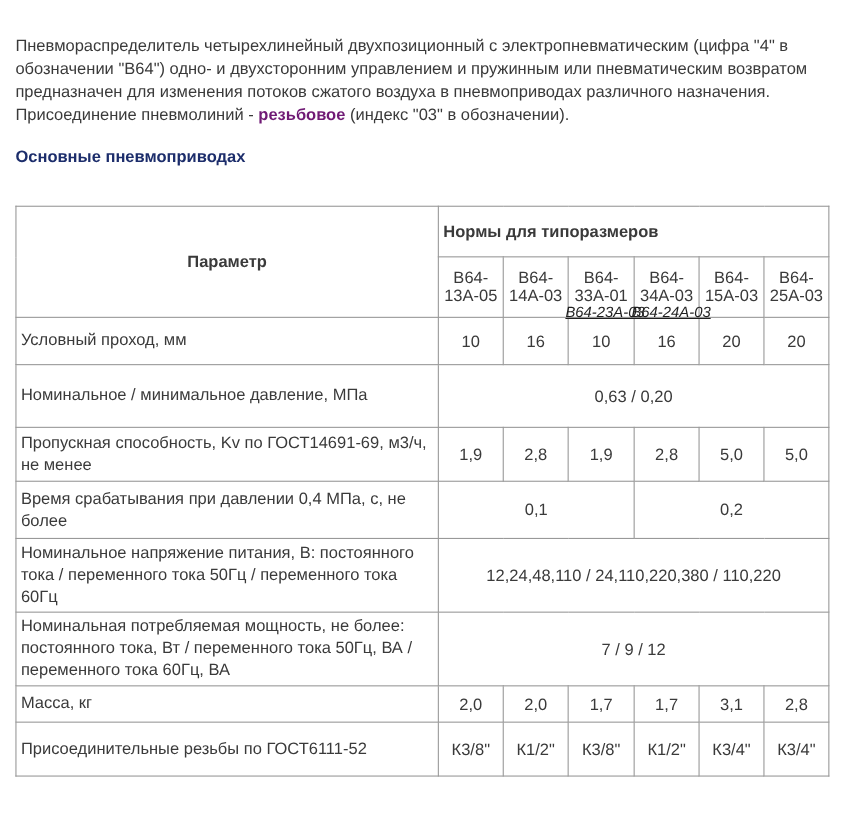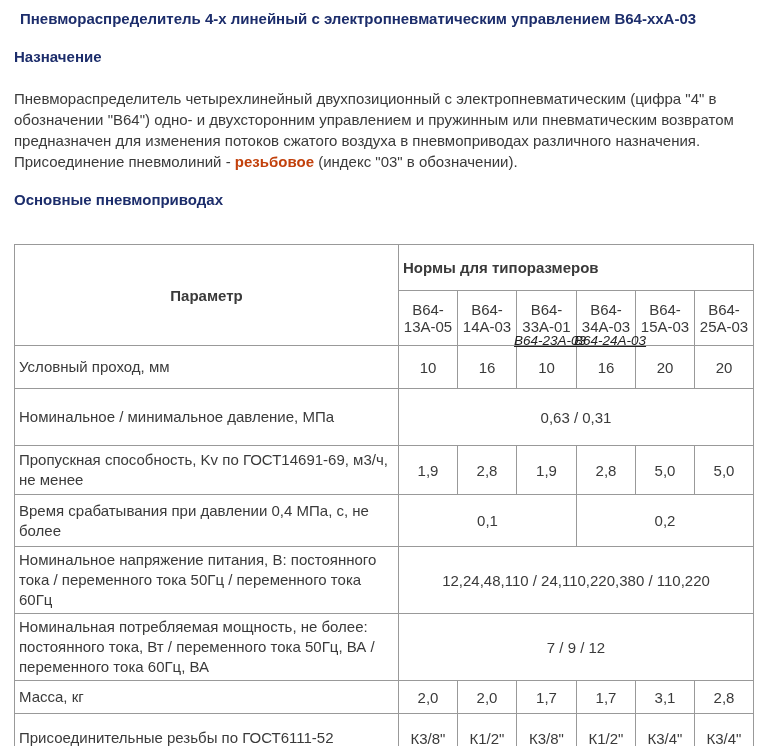--- a/index.html
+++ b/index.html
@@ -30,21 +30,21 @@
   }
   .heading-purpose { margin-top: 21px; }
   .heading-chars   { margin-top: 19px; }
   .description {
     margin: 23px 0 0 0;
     font-size: 15px;
     line-height: 21px;
     color: #3a3a3a;
     width: 745px;
   }
-  .description b { color: #c2410c; }
+  .description b { color: #701a75; }
   table.chars {
     margin-top: 36px;
     border-collapse: collapse;
     table-layout: fixed;
     width: 739px;
     background: #ffffff;
   }
   table.chars td {
     border: 1px solid #999999;
     font-size: 15px;
@@ -99,23 +99,21 @@
   tr.r4 { height: 48px; }
   tr.r5 { height: 64px; }
   tr.r6 { height: 33px; }
   tr.r7 { height: 49px; }
 </style>
 </head>
 <body>
 
 <div class="page">
 
-  <h1 class="title">Пневмораспределитель 4-х линейный с электропневматическим управлением В64-ххА-03</h1>
-
-  <h2 class="section-heading heading-purpose">Назначение</h2>
+
 
   <p class="description"><span>Пневмораспределитель четырехлинейный двухпозиционный с электропневматическим (цифра "4" в обозначении "В64") одно- и двухсторонним управлением и пружинным или пневматическим возвратом предназначен для изменения потоков сжатого воздуха в пневмоприводах различного назначения. Присоединение пневмолиний - </span><b>резьбовое</b><span> (индекс "03" в обозначении).</span></p>
 
   <h2 class="section-heading heading-chars">Основные пневмоприводах</h2>
 
   <table class="chars">
     <colgroup>
       <col style="width:384px">
       <col style="width:59px">
         <col style="width:59px">
@@ -145,21 +143,21 @@
       <td class="value-cell">10</td>
       <td class="value-cell">16</td>
       <td class="value-cell">10</td>
       <td class="value-cell">16</td>
       <td class="value-cell">20</td>
       <td class="value-cell">20</td>
     </tr>
 
     <tr class="r1">
       <td class="param-cell">Номинальное / минимальное давление, МПа</td>
-      <td class="value-cell" colspan="6">0,63 / 0,31</td>
+      <td class="value-cell" colspan="6">0,63 / 0,20</td>
     </tr>
 
     <tr class="r2">
       <td class="param-cell">Пропускная способность, Kv по ГОСТ14691-69, м3/ч, не менее</td>
       <td class="value-cell">1,9</td>
       <td class="value-cell">2,8</td>
       <td class="value-cell">1,9</td>
       <td class="value-cell">2,8</td>
       <td class="value-cell">5,0</td>
       <td class="value-cell">5,0</td>

